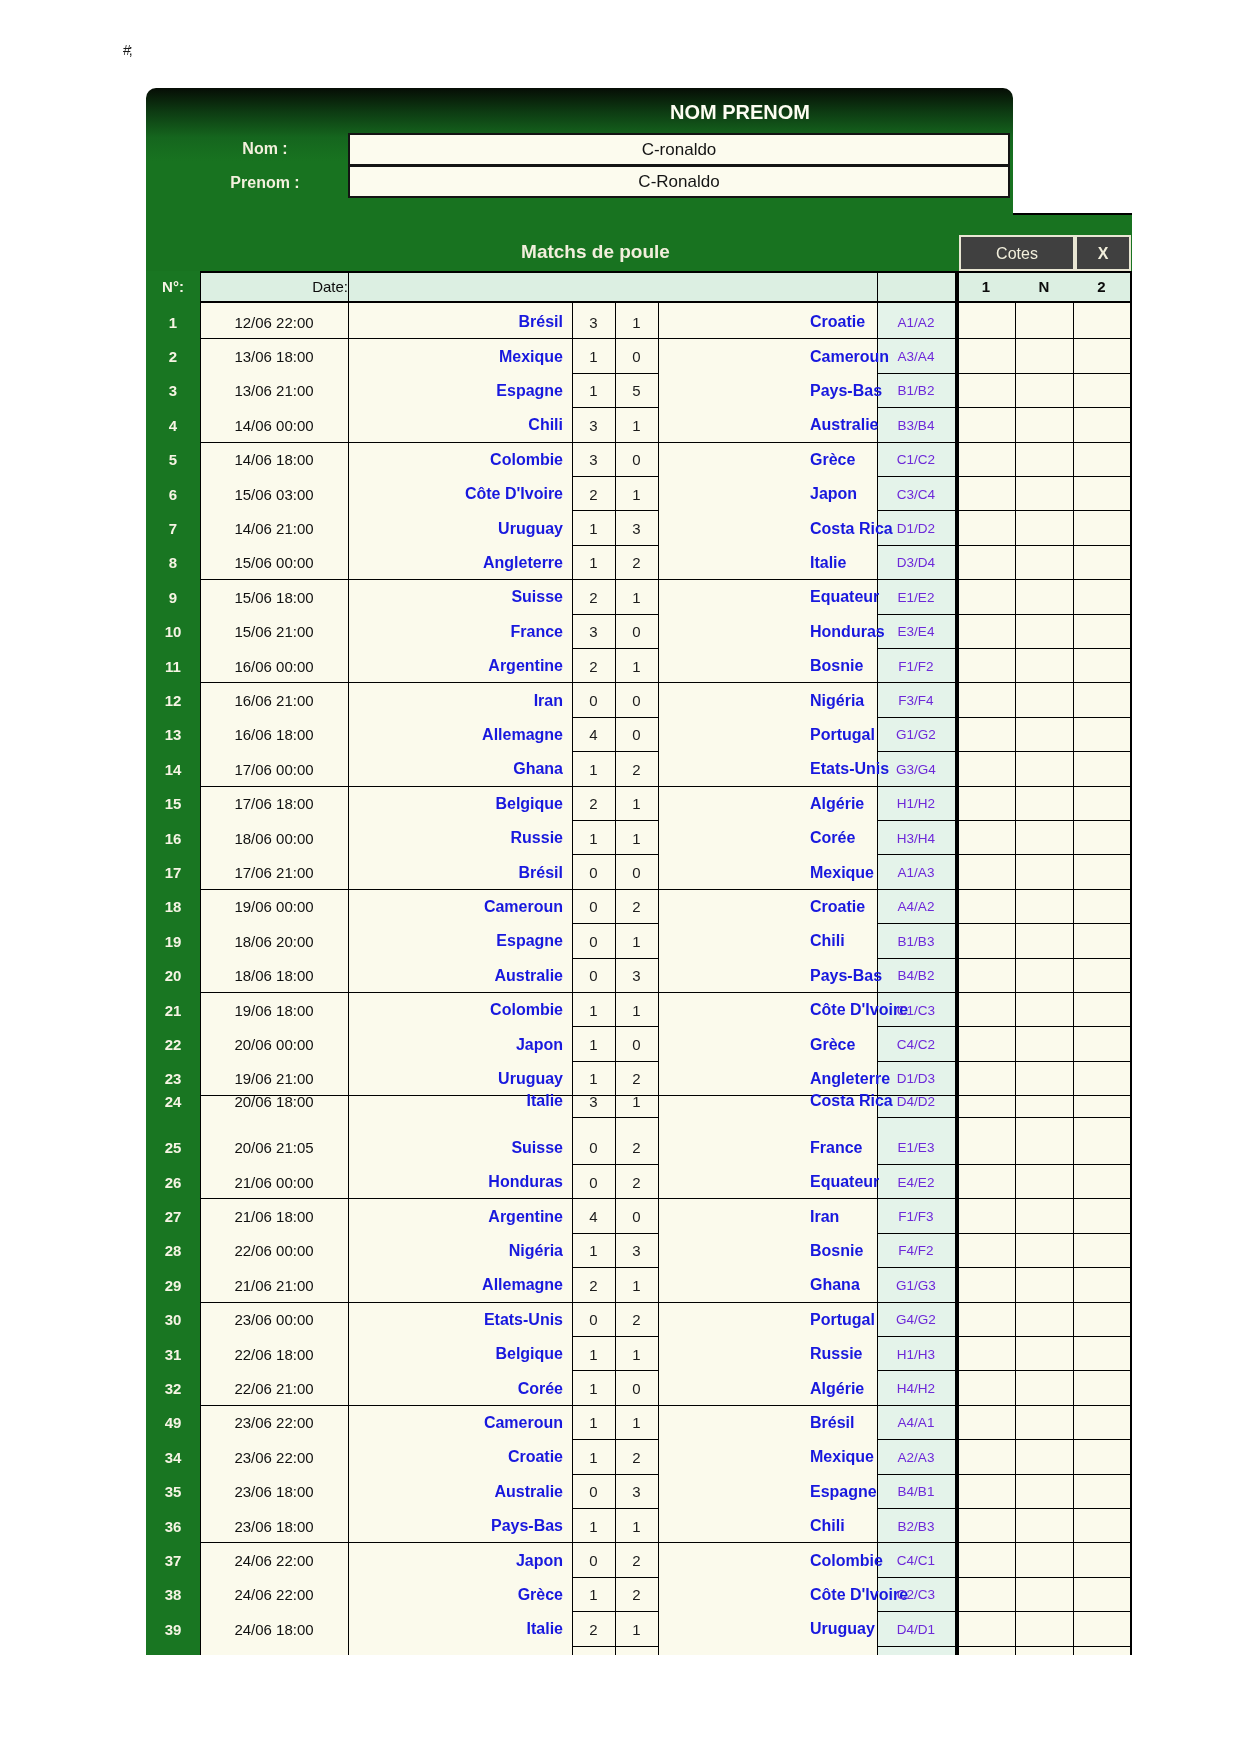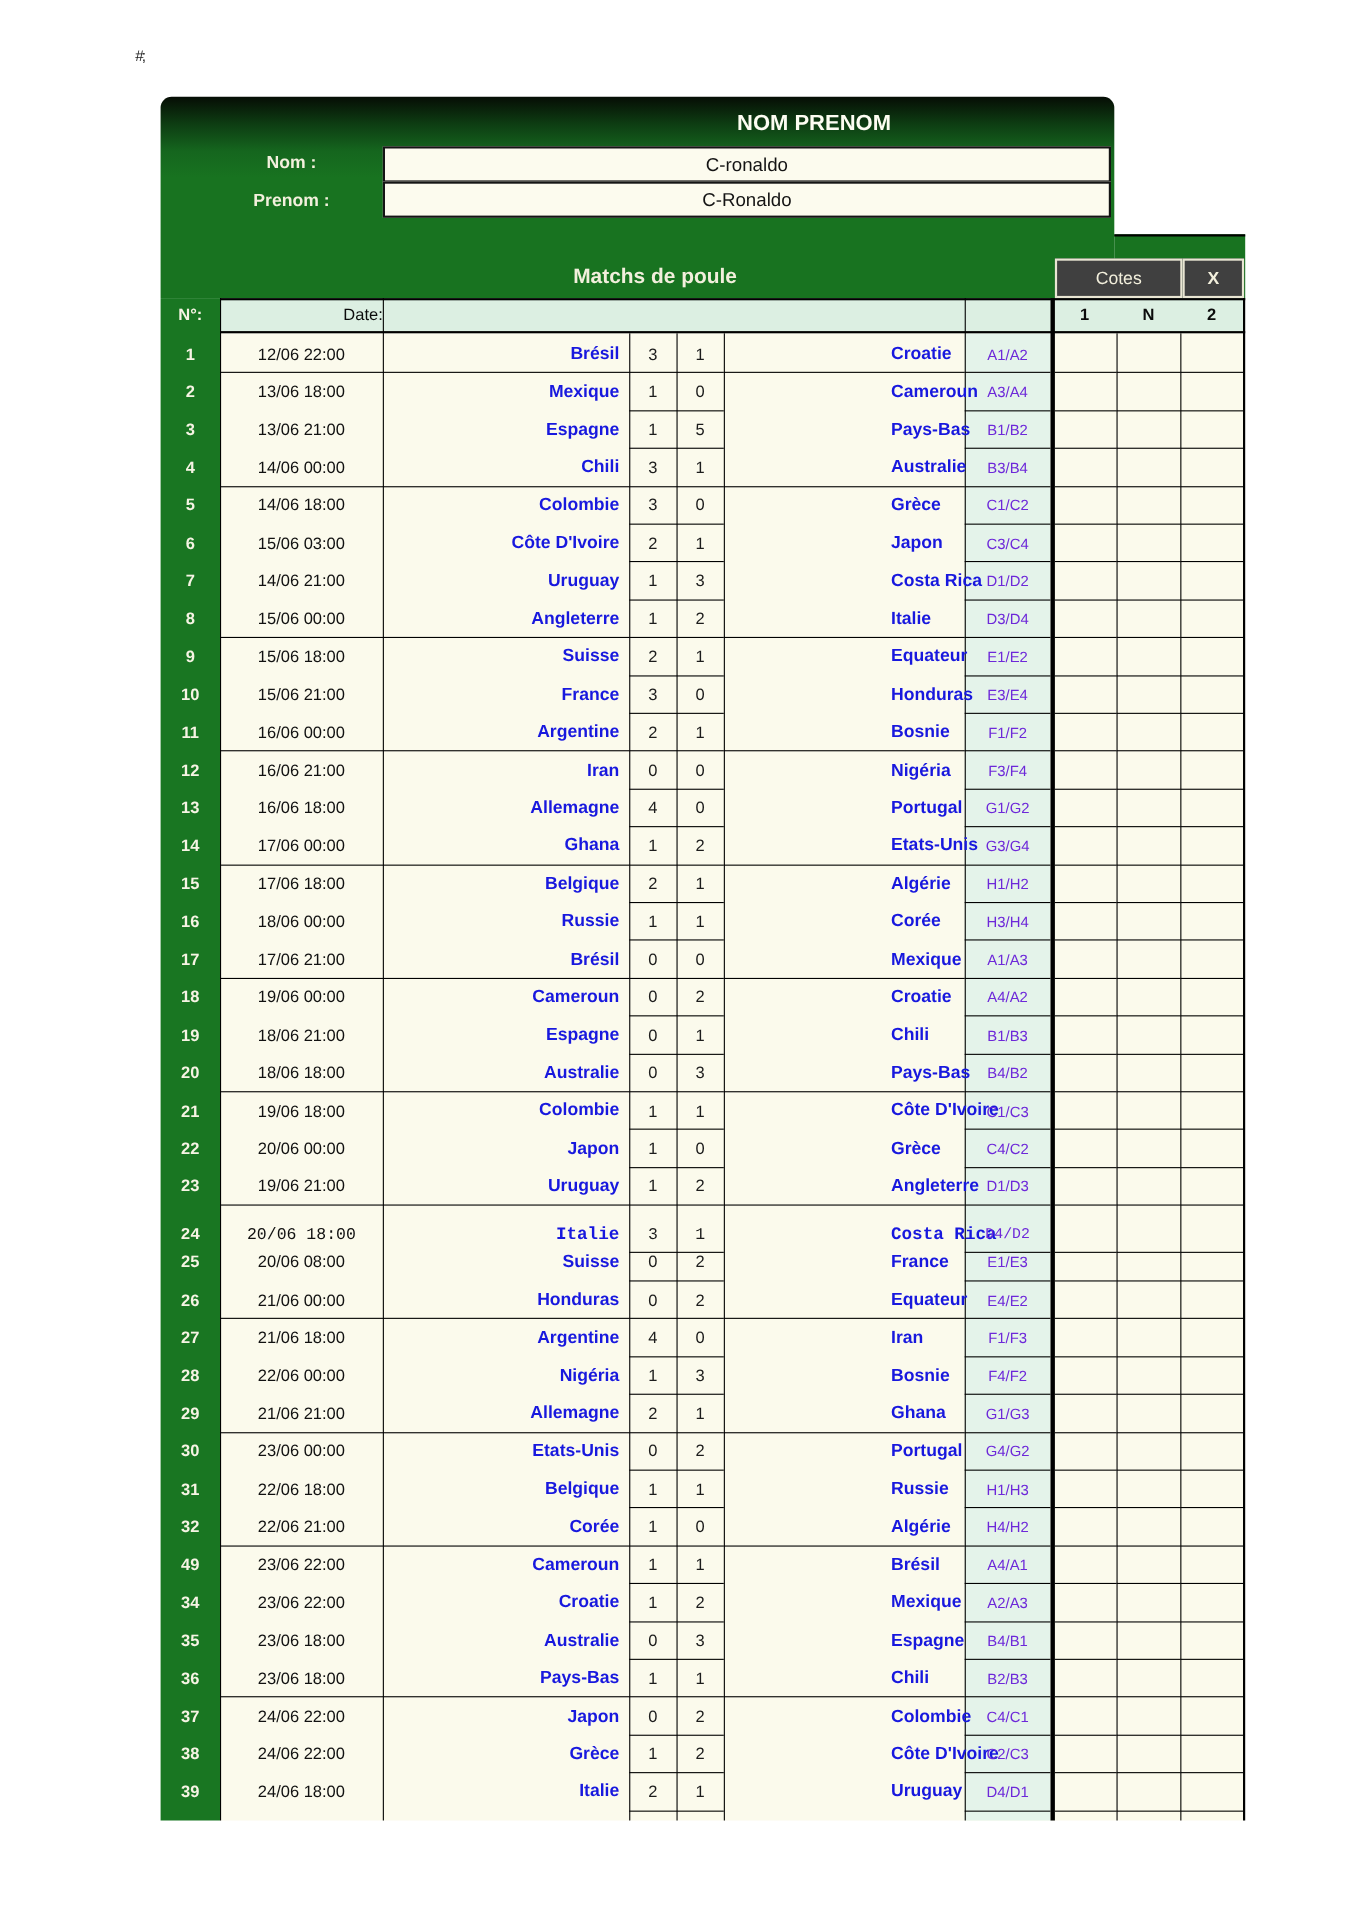--- a/index.html
+++ b/index.html
@@ -389,21 +389,21 @@
         <div class="cell cteam2">Croatie</div>
         <div class="cell ccode">A4/A2</div>
         <div class="cc cc1"></div>
         <div class="cc ccN"></div>
         <div class="cc cc2"></div>
         <div class="rb rb-score"></div>
         <div class="rb rb-code"></div>
       </div>
       <div class="row" style="top: 836.2px; height: 34.4px;">
         <div class="cell cnum">19</div>
-        <div class="cell cdate">18/06 21:00</div>
+        <div class="cell cdate">18/06 20:00</div>
         <div class="cell cteam1">Espagne</div>
         <div class="cell cscore1">0</div>
         <div class="cell cscore2">1</div>
         <div class="cell cteam2">Chili</div>
         <div class="cell ccode">B1/B3</div>
         <div class="cc cc1"></div>
         <div class="cc ccN"></div>
         <div class="cc cc2"></div>
         <div class="rb rb-score"></div>
         <div class="rb rb-code"></div>
@@ -461,37 +461,37 @@
         <div class="cell cteam2">Angleterre</div>
         <div class="cell ccode">D1/D3</div>
         <div class="cc cc1"></div>
         <div class="cc ccN"></div>
         <div class="cc cc2"></div>
         <div class="rb rb-score"></div>
         <div class="rb rb-code"></div>
         <div class="rb rb-date"></div>
         <div class="rb rb-team2"></div>
       </div>
-      <div class="row" style="top: 1017px; height: 34.4px; font-family: Liberation Mono, monospace;">
+      <div class="row" style="top: 996px; height: 34.4px;">
         <div class="cell cnum">24</div>
         <div class="cell cdate">20/06 18:00</div>
         <div class="cell cteam1">Italie</div>
         <div class="cell cscore1">3</div>
         <div class="cell cscore2">1</div>
         <div class="cell cteam2">Costa Rica</div>
         <div class="cell ccode">D4/D2</div>
         <div class="cc cc1"></div>
         <div class="cc ccN"></div>
         <div class="cc cc2"></div>
         <div class="rb rb-score"></div>
         <div class="rb rb-code"></div>
       </div>
       <div class="row" style="top: 1042.6px; height: 34.4px;">
         <div class="cell cnum">25</div>
-        <div class="cell cdate">20/06 08:00</div>
+        <div class="cell cdate">20/06 21:05</div>
         <div class="cell cteam1">Suisse</div>
         <div class="cell cscore1">0</div>
         <div class="cell cscore2">2</div>
         <div class="cell cteam2">France</div>
         <div class="cell ccode">E1/E3</div>
         <div class="cc cc1"></div>
         <div class="cc ccN"></div>
         <div class="cc cc2"></div>
         <div class="rb rb-score"></div>
         <div class="rb rb-code"></div>

